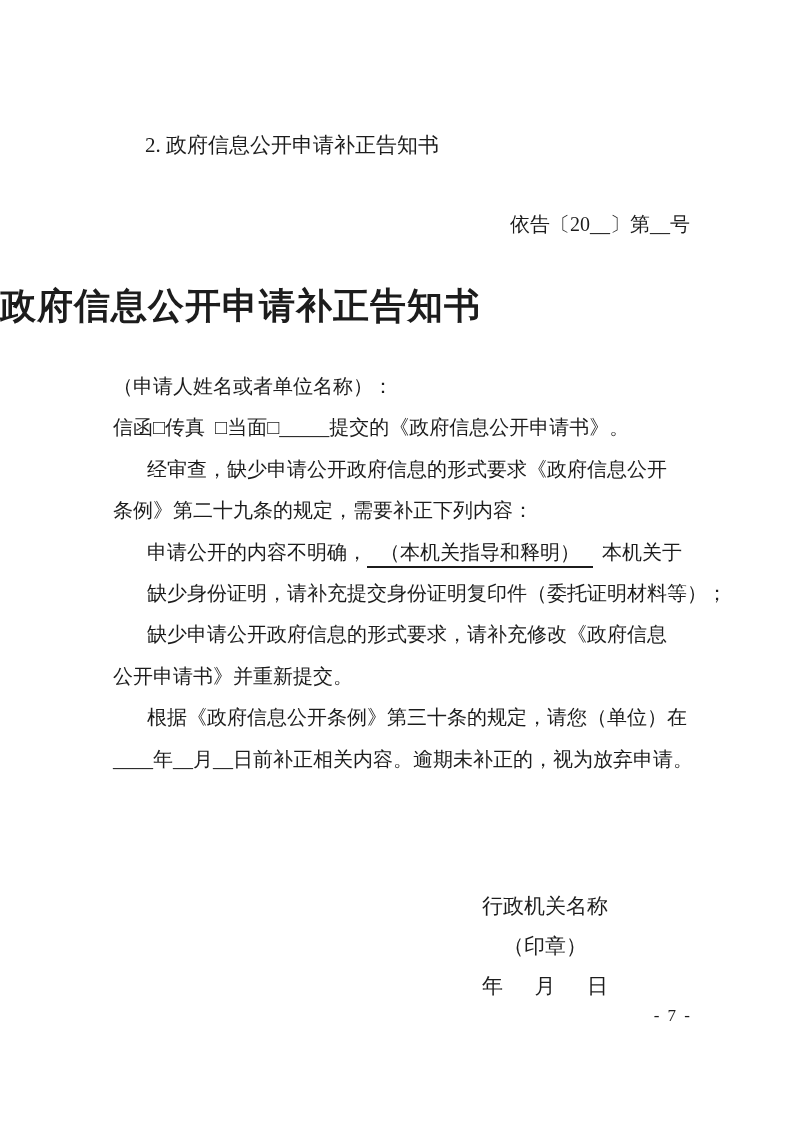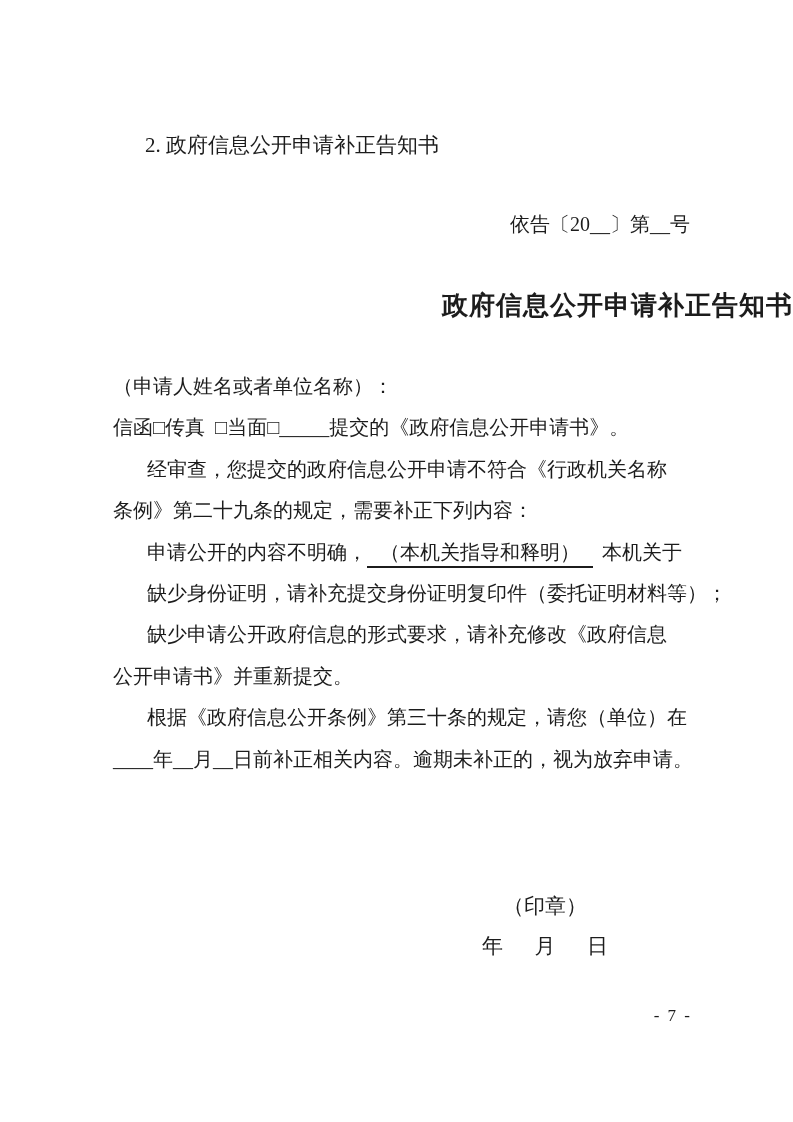--- a/index.html
+++ b/index.html
@@ -31,22 +31,22 @@
     right: 103px;
     font-size: 20px;
     line-height: 26px;
   }
   .doc-title {
     position: absolute;
     top: 286px;
     left: 0;
     width: 100%;
     margin: 0;
-    text-align: right;
-    font-size: 26px;
+    text-align: left;
+    font-size: 36px;
     font-weight: bold;
     line-height: 40px;
     letter-spacing: 1px;
   }
   .body-block {
     position: absolute;
     left: 113px;
     top: 366px;
     width: 640px;
     font-size: 20px;
@@ -86,30 +86,31 @@
 
   <div class="section-label line">2. 政府信息公开申请补正告知书</div>
 
   <div class="doc-number line">依告〔20__〕第__号</div>
 
   <h1 class="doc-title">政府信息公开申请补正告知书</h1>
 
   <div class="body-block">
     <div class="line">（申请人姓名或者单位名称）：</div>
     <div class="line">信函□传真  □当面□_____提交的《政府信息公开申请书》。</div>
-    <div class="line ind">经审查，您提交的政府信息公开申请不符合《行政机关名称</div>
+    <div class="line ind">经审查，缺少申请公开政府信息的形式要求《政府信息公开</div>
     <div class="line">条例》第二十九条的规定，需要补正下列内容：</div>
     <div class="line ind"><span>申请公开的内容不明确，</span><span class="fill-underline">（本机关指导和释明）</span><span>本机关于</span></div>
     <div class="line ind">缺少身份证明，请补充提交身份证明复印件（委托证明材料等）；</div>
     <div class="line ind">缺少申请公开政府信息的形式要求，请补充修改《政府信息</div>
     <div class="line">公开申请书》并重新提交。</div>
     <div class="line ind">根据《政府信息公开条例》第三十条的规定，请您（单位）在</div>
     <div class="line">____年__月__日前补正相关内容。逾期未补正的，视为放弃申请。</div>
   </div>
 
   <div class="sig-block">
+    <div class="line">行政机关名称</div>
     <div class="line">（印章）</div>
     <div class="line">年      月      日</div>
   </div>
 
   <div class="page-number line">- 7 -</div>
 
 </div>
 
 </body></html>

